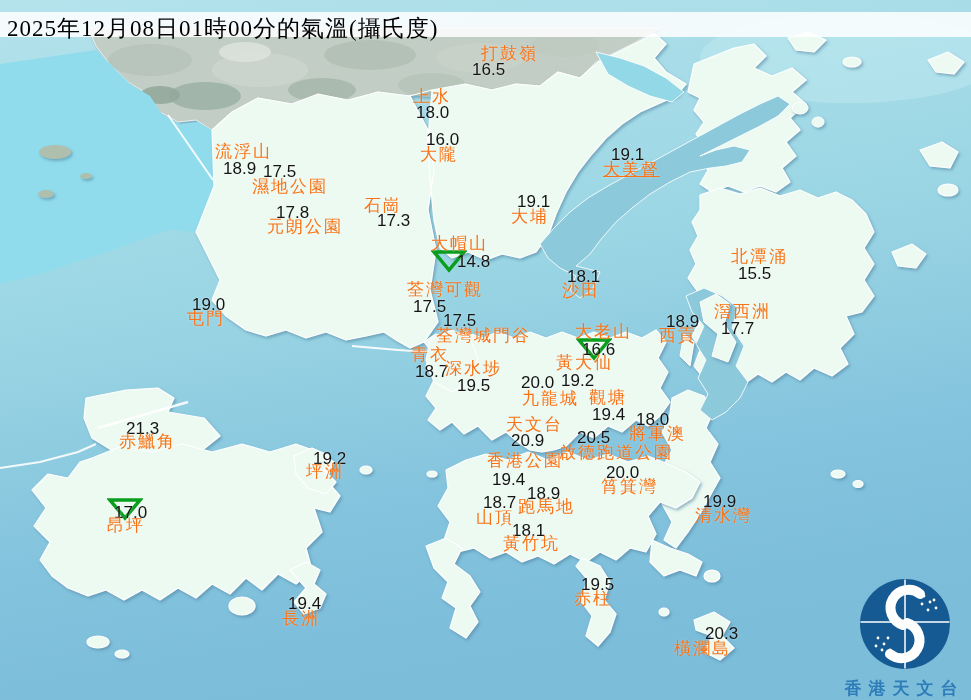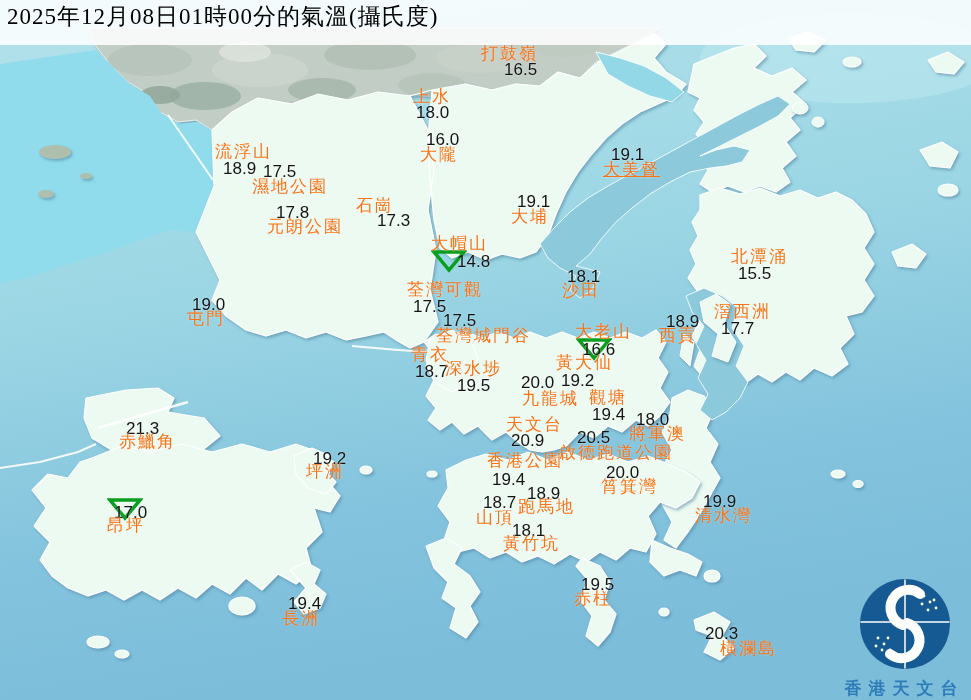--- a/index.html
+++ b/index.html
@@ -6,21 +6,21 @@
   .stage{position:relative;width:971px;height:700px;overflow:hidden;
          font-family:"Liberation Sans",sans-serif;}
   .map{position:absolute;left:0;top:0;}
   #stations{position:absolute;inset:0;}
   #stations .val{position:absolute;font:17px/1 "Liberation Sans",sans-serif;
                  color:#141414;white-space:nowrap;text-shadow:0 0 2px rgba(255,255,255,.55);}
   #stations .lab{position:absolute;font:17px/1 "Liberation Serif",serif;
                  color:#f97316;letter-spacing:2px;white-space:nowrap;
                  text-shadow:0 0 2px rgba(255,255,255,.45);}
   #stations svg.tri{position:absolute;}
-  .titlebar{position:absolute;left:0;top:0;width:971px;height:45px;
+  .titlebar{position:absolute;left:0;top:12px;width:971px;height:25px;
             background:rgba(255,255,255,.85);}
   .titlebar span{position:absolute;left:7px;top:3px;
                  font:23px/1.2 "Liberation Serif",serif;color:#000;letter-spacing:1px;}
   .hko-logo{position:absolute;left:826px;top:576px;width:150px;text-align:center;}
   .hko-logo .zh{font:bold 17px "Liberation Serif",serif;color:#2e7cb8;
                 letter-spacing:7px;margin-top:1px;margin-left:7px;}
 </style>
 </head>
 <body>
 
@@ -118,34 +118,34 @@
 
     <g stroke="#ffffff" stroke-width="2" fill="none" opacity="0.9">
       <path d="M168,115 L213,180"></path>
       <path d="M0,468 L40,462 L78,452 L96,444"></path>
       <path d="M352,346 L398,350 L428,352"></path>
       <path d="M98,428 L188,402" stroke-width="2.5"></path>
     </g>
   </svg>
 
   <div id="stations">
-      <span class="val" style="left: 504px; top: 61px;">16.5</span>
+      <span class="val" style="left: 472px; top: 61px;">16.5</span>
       <span class="lab" style="left: 481px; top: 45px;">打鼓嶺</span>
       <span class="val" style="left: 416px; top: 104px;">18.0</span>
       <span class="lab" style="left: 413px; top: 88px;">上水</span>
       <span class="val" style="left: 426px; top: 131px;">16.0</span>
       <span class="lab" style="left: 420px; top: 146px;">大隴</span>
       <span class="val" style="left: 223px; top: 160px;">18.9</span>
       <span class="lab" style="left: 215px; top: 143px;">流浮山</span>
       <span class="val" style="left: 263px; top: 163px;">17.5</span>
       <span class="lab" style="left: 252px; top: 178px;">濕地公園</span>
       <span class="val" style="left: 276px; top: 204px;">17.8</span>
       <span class="lab" style="left: 267px; top: 218px;">元朗公園</span>
       <span class="val" style="left: 377px; top: 212px;">17.3</span>
-      <span class="lab" style="left: 356px; top: 197px;">石崗</span>
+      <span class="lab" style="left: 364px; top: 197px;">石崗</span>
       <span class="val" style="left: 517px; top: 193px;">19.1</span>
       <span class="lab" style="left: 511px; top: 208px;">大埔</span>
       <span class="val" style="left: 611px; top: 146px;">19.1</span>
       <span class="lab" style="left: 603px; top: 161px; text-decoration: underline;">大美督</span>
       <svg class="tri" width="36" height="24" style="left: 431px; top: 249px;">
         <polygon points="3,3 33,3 18,21" fill="none" stroke="#0a9e1e" stroke-width="3.5"></polygon>
       </svg>
       <span class="val" style="left: 457px; top: 253px;">14.8</span>
       <span class="lab" style="left: 431px; top: 235px;">大帽山</span>
       <span class="val" style="left: 738px; top: 265px;">15.5</span>
@@ -202,21 +202,21 @@
       <span class="lab" style="left: 518px; top: 498px;">跑馬地</span>
       <span class="val" style="left: 512px; top: 522px;">18.1</span>
       <span class="lab" style="left: 503px; top: 535px;">黃竹坑</span>
       <span class="val" style="left: 288px; top: 595px;">19.4</span>
       <span class="lab" style="left: 282px; top: 610px;">長洲</span>
       <span class="val" style="left: 581px; top: 576px;">19.5</span>
       <span class="lab" style="left: 574px; top: 590px;">赤柱</span>
       <span class="val" style="left: 703px; top: 493px;">19.9</span>
       <span class="lab" style="left: 695px; top: 507px;">清水灣</span>
       <span class="val" style="left: 705px; top: 625px;">20.3</span>
-      <span class="lab" style="left: 720px; top: 640px; text-align: center;">橫瀾島</span>
+      <span class="lab" style="left: 674px; top: 640px; text-align: center;">橫瀾島</span>
     </div>
 
   <div class="titlebar">
     <span>2025年12月08日01時00分的氣溫(攝氏度)</span>
   </div>
 
   <div class="hko-logo">
     <svg width="150" height="96" viewBox="0 0 150 96">
       <circle cx="79" cy="48" r="45" fill="#165a94"></circle>
       <line x1="34.5" y1="46" x2="123.5" y2="46" stroke="#ffffff" stroke-width="1.5"></line>

